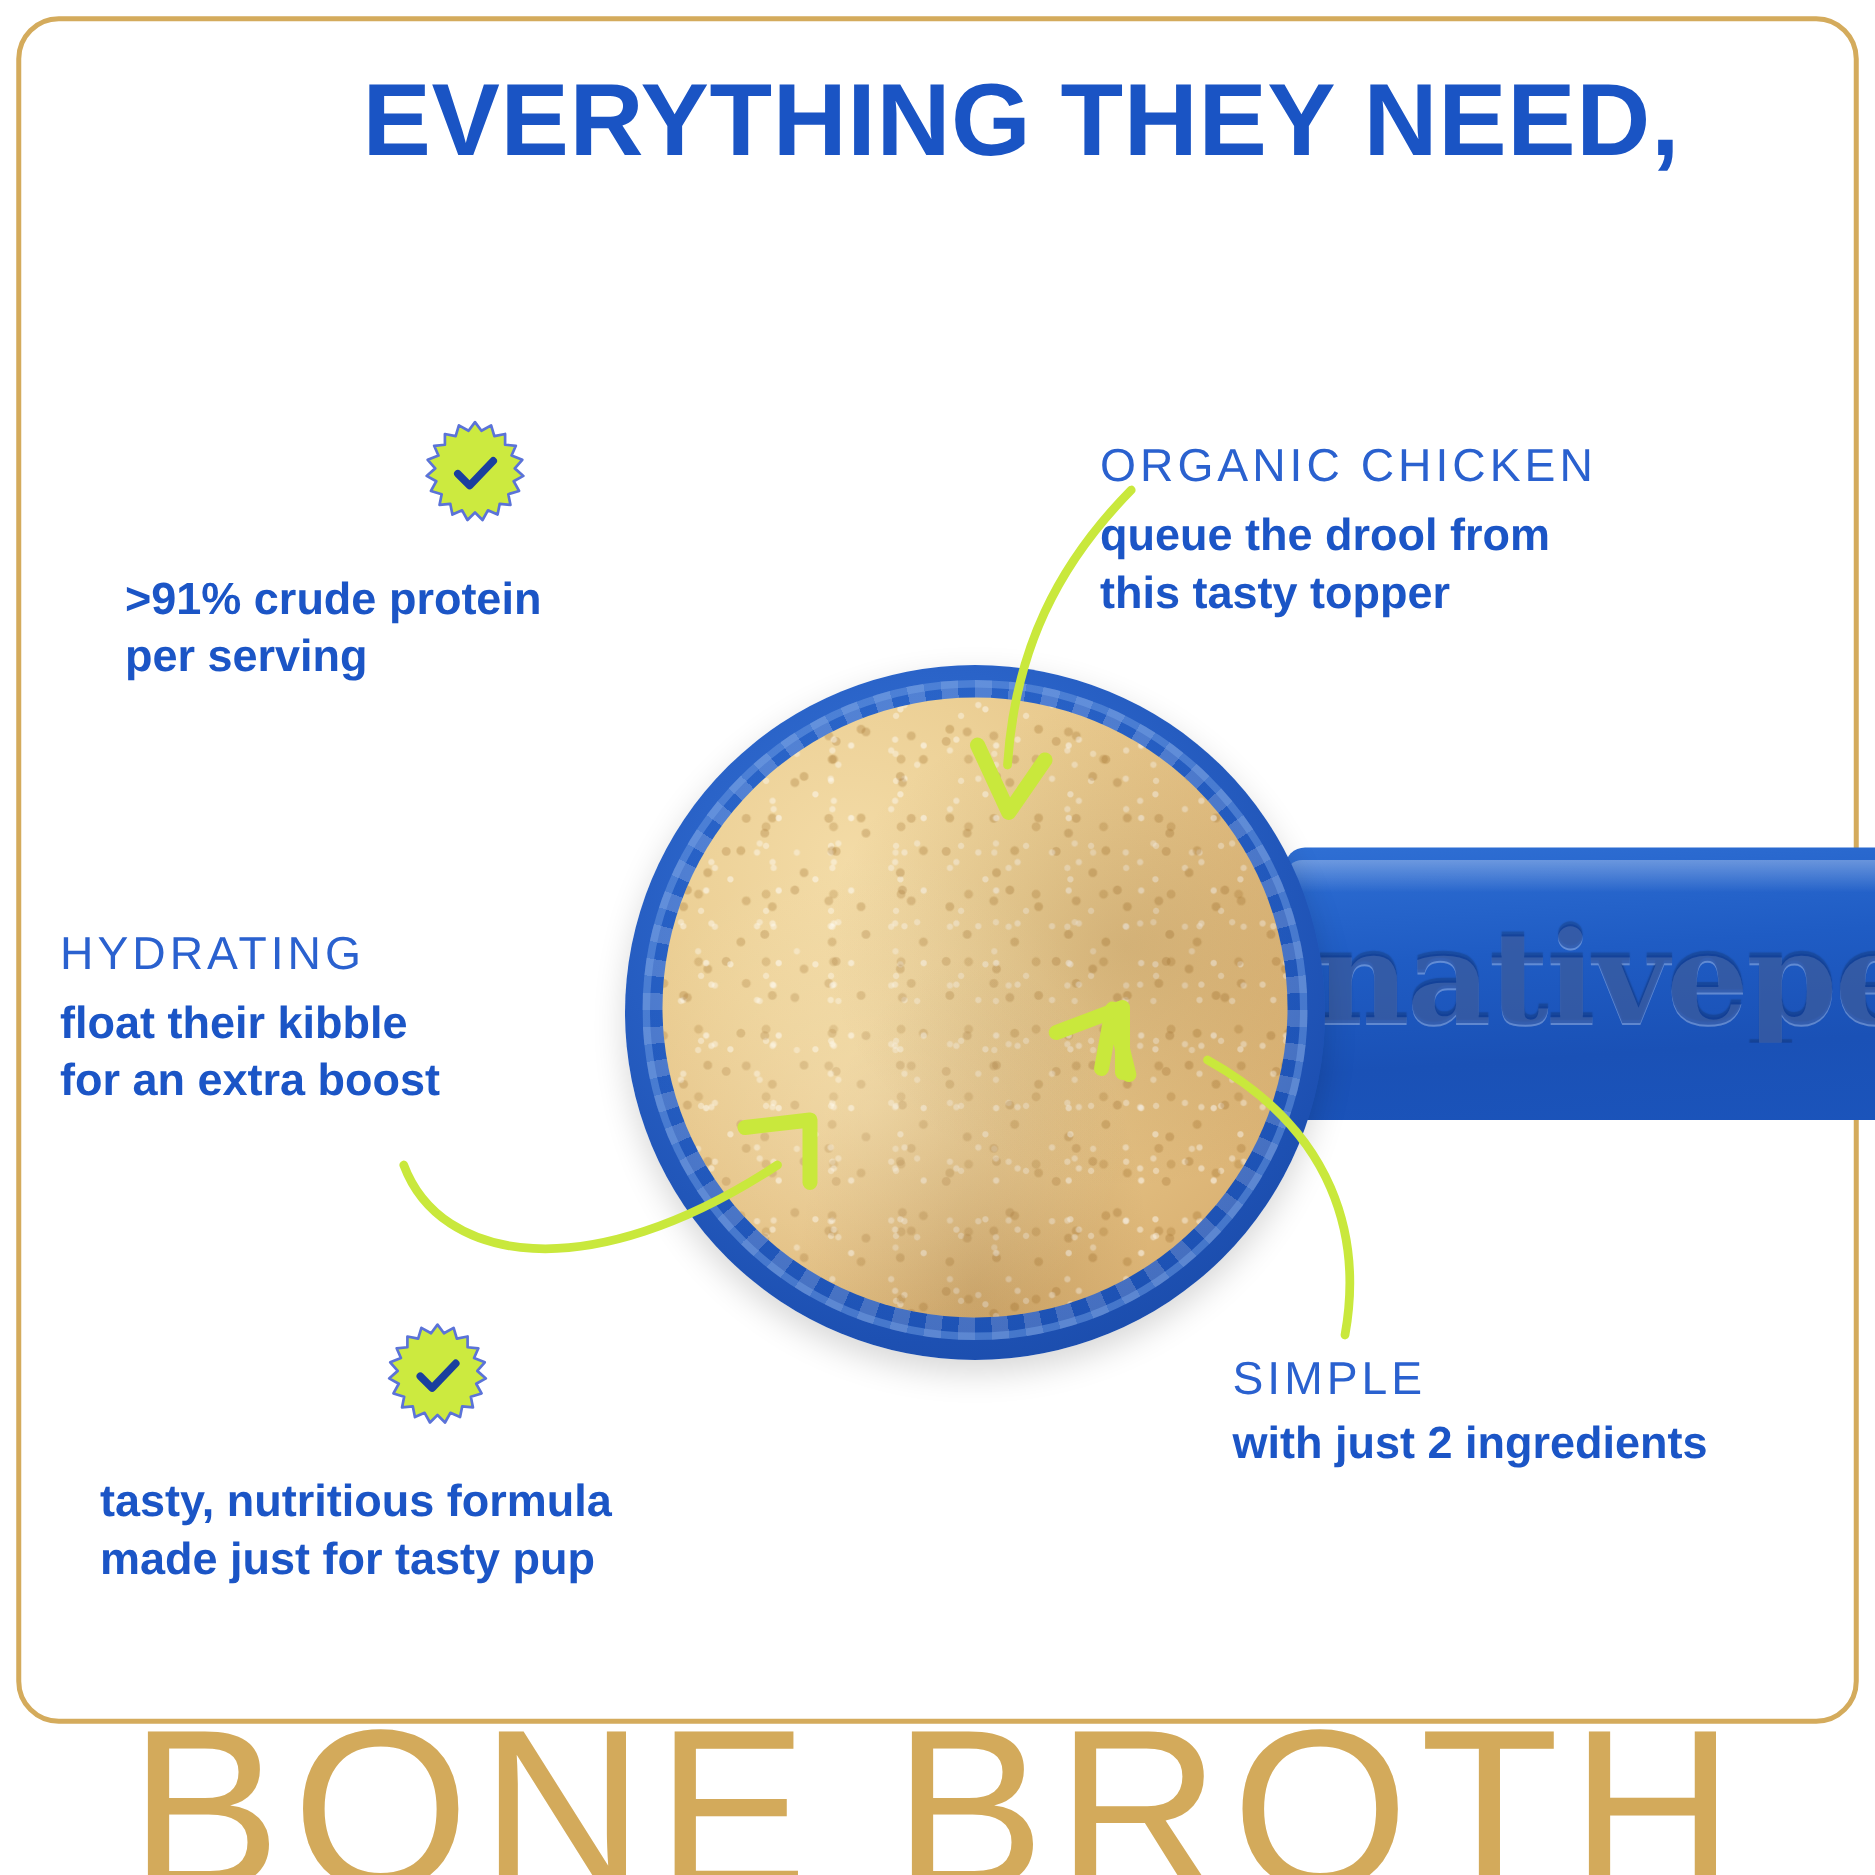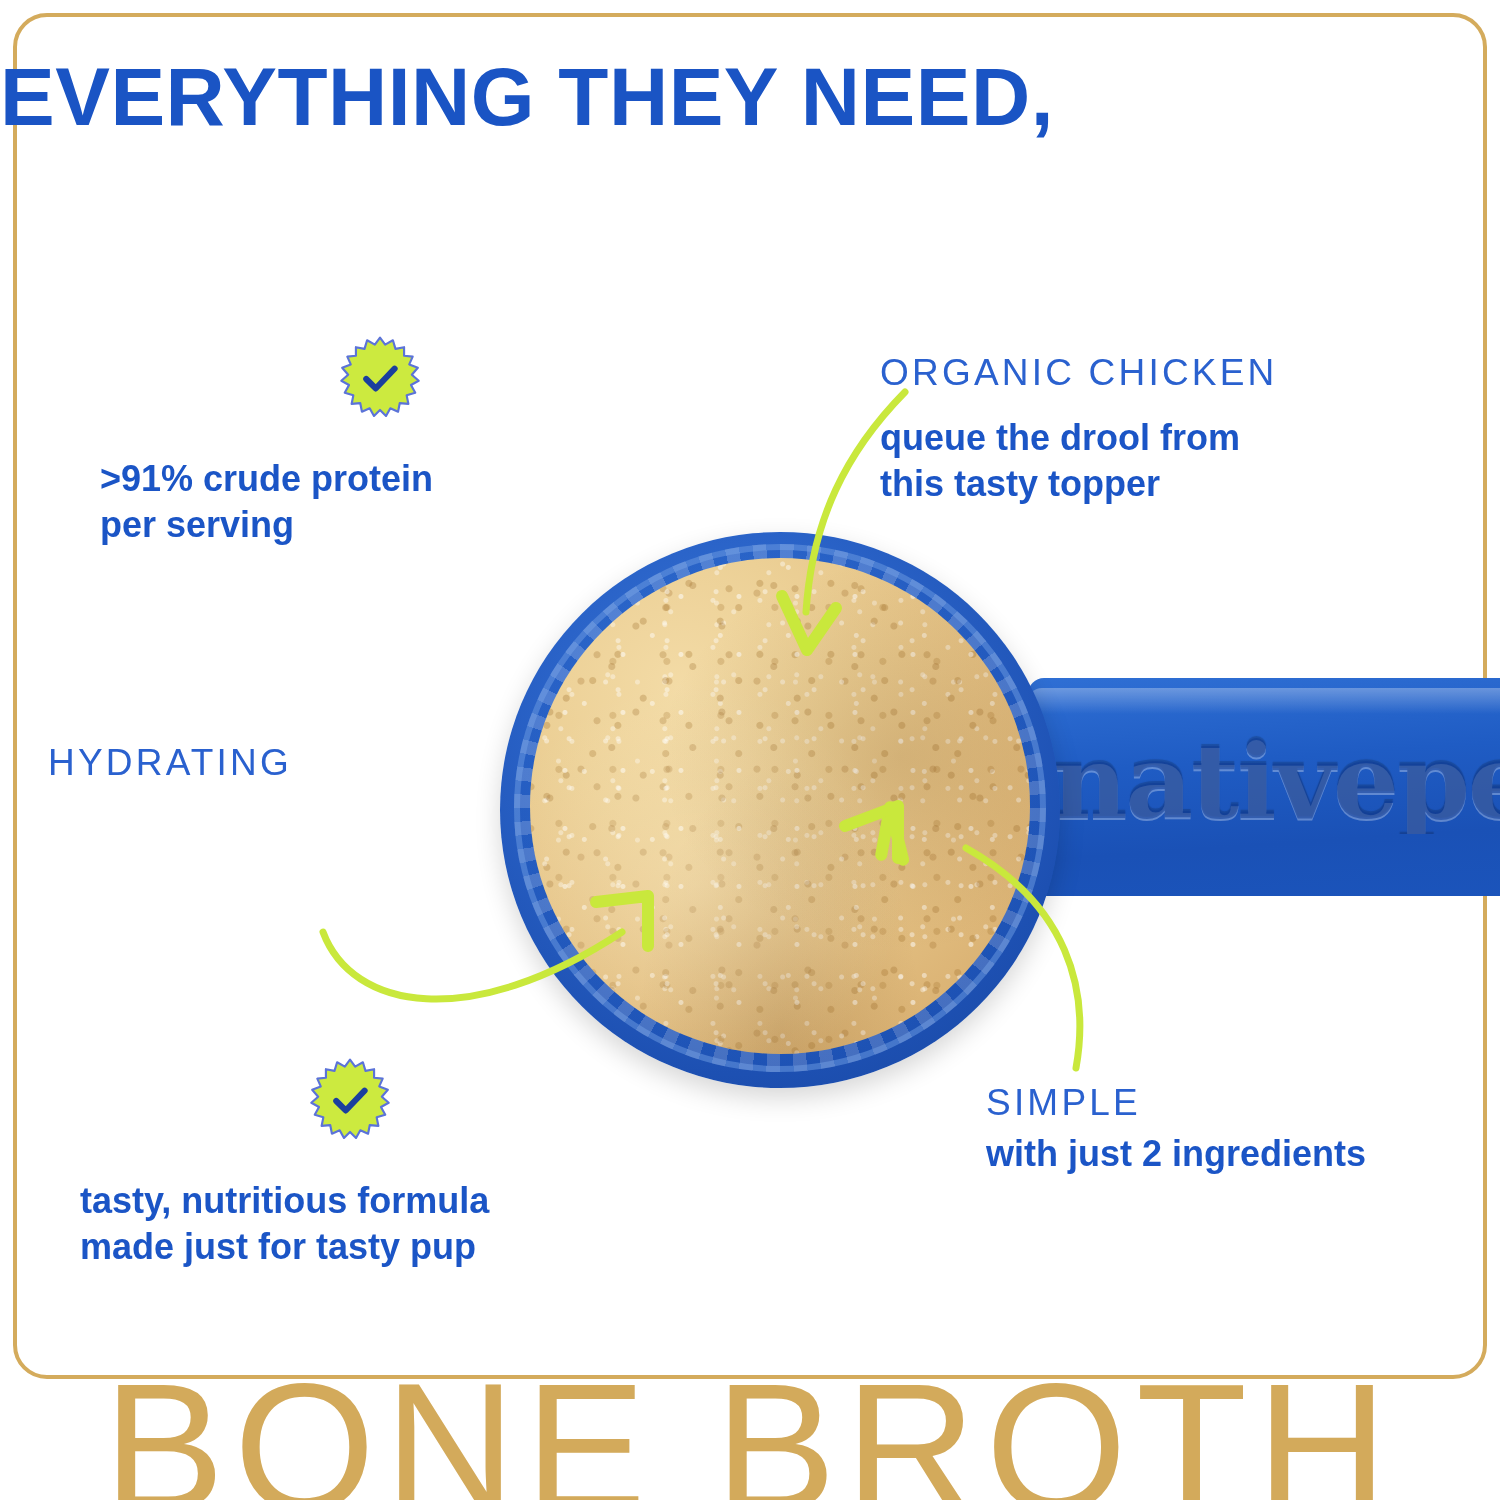--- a/index.html
+++ b/index.html
@@ -17,21 +17,21 @@
     width:1474px;height:1366px;
     border:4px solid #d4ab5c;
     border-radius:34px;
     box-sizing:border-box;
     pointer-events:none;
   }
 
   
   .headline{
     position:absolute;left:0;top:56px;width:1344px;
-    text-align:left;
+    text-align:right;
     color:#1a54c4;
     font-weight:700;
     font-size:82px;
     line-height:0.99;
     letter-spacing:0.5px;
     font-family:"Liberation Sans", sans-serif;
   }
   .headline .l2{display:block;}
 
   
@@ -42,21 +42,21 @@
     letter-spacing:3.2px;
     line-height:1.15;
     color:#2a61cf;
     white-space:nowrap;
   }
   .callout .body{
     font-size:36px;
     font-weight:700;
     line-height:1.28;
     color:#1b55c6;
-    margin-top:20px;
+    margin-top:10px;
   }
   .callout .body.tight{margin-top:6px;}
 
   
   .badge{
     position:relative;
     width:86px;height:86px;
     margin:0 auto 34px auto;
   }
   .badge svg{display:block;width:86px;height:86px;}
@@ -236,20 +236,24 @@
   <div class="callout" id="callout-chicken">
     <div class="kicker">ORGANIC CHICKEN</div>
     <div class="body">
       <span>queue the drool from</span><br>
       <span>this tasty topper</span>
     </div>
   </div>
 
   <div class="callout" id="callout-hydrating">
     <div class="kicker">HYDRATING</div>
+    <div class="body">
+      <span>float their kibble</span><br>
+      <span>for an extra boost</span>
+    </div>
   </div>
 
   <div class="callout" id="callout-tasty">
     <div class="badge">
       <svg viewBox="0 0 100 100">
         <path d="M50 2 L56 10 L65 5 L68 15 L78 13 L78 23 L88 24 L84 33 L94 37 L87 45 L95 52 L86 57 L91 66 L81 69 L83 79 L73 78 L71 88 L62 84 L57 93 L50 86 L43 93 L38 84 L29 88 L27 78 L17 79 L19 69 L9 66 L14 57 L5 52 L13 45 L6 37 L16 33 L12 24 L22 23 L22 13 L32 15 L35 5 L44 10 Z" fill="#ccea3f" stroke="#5b73d8" stroke-width="2.5" stroke-linejoin="round"></path>
         <path d="M34 50 L45 61 L67 38" fill="none" stroke="#1a3f9e" stroke-width="7" stroke-linecap="round" stroke-linejoin="round"></path>
       </svg>
     </div>
     <div class="body">

